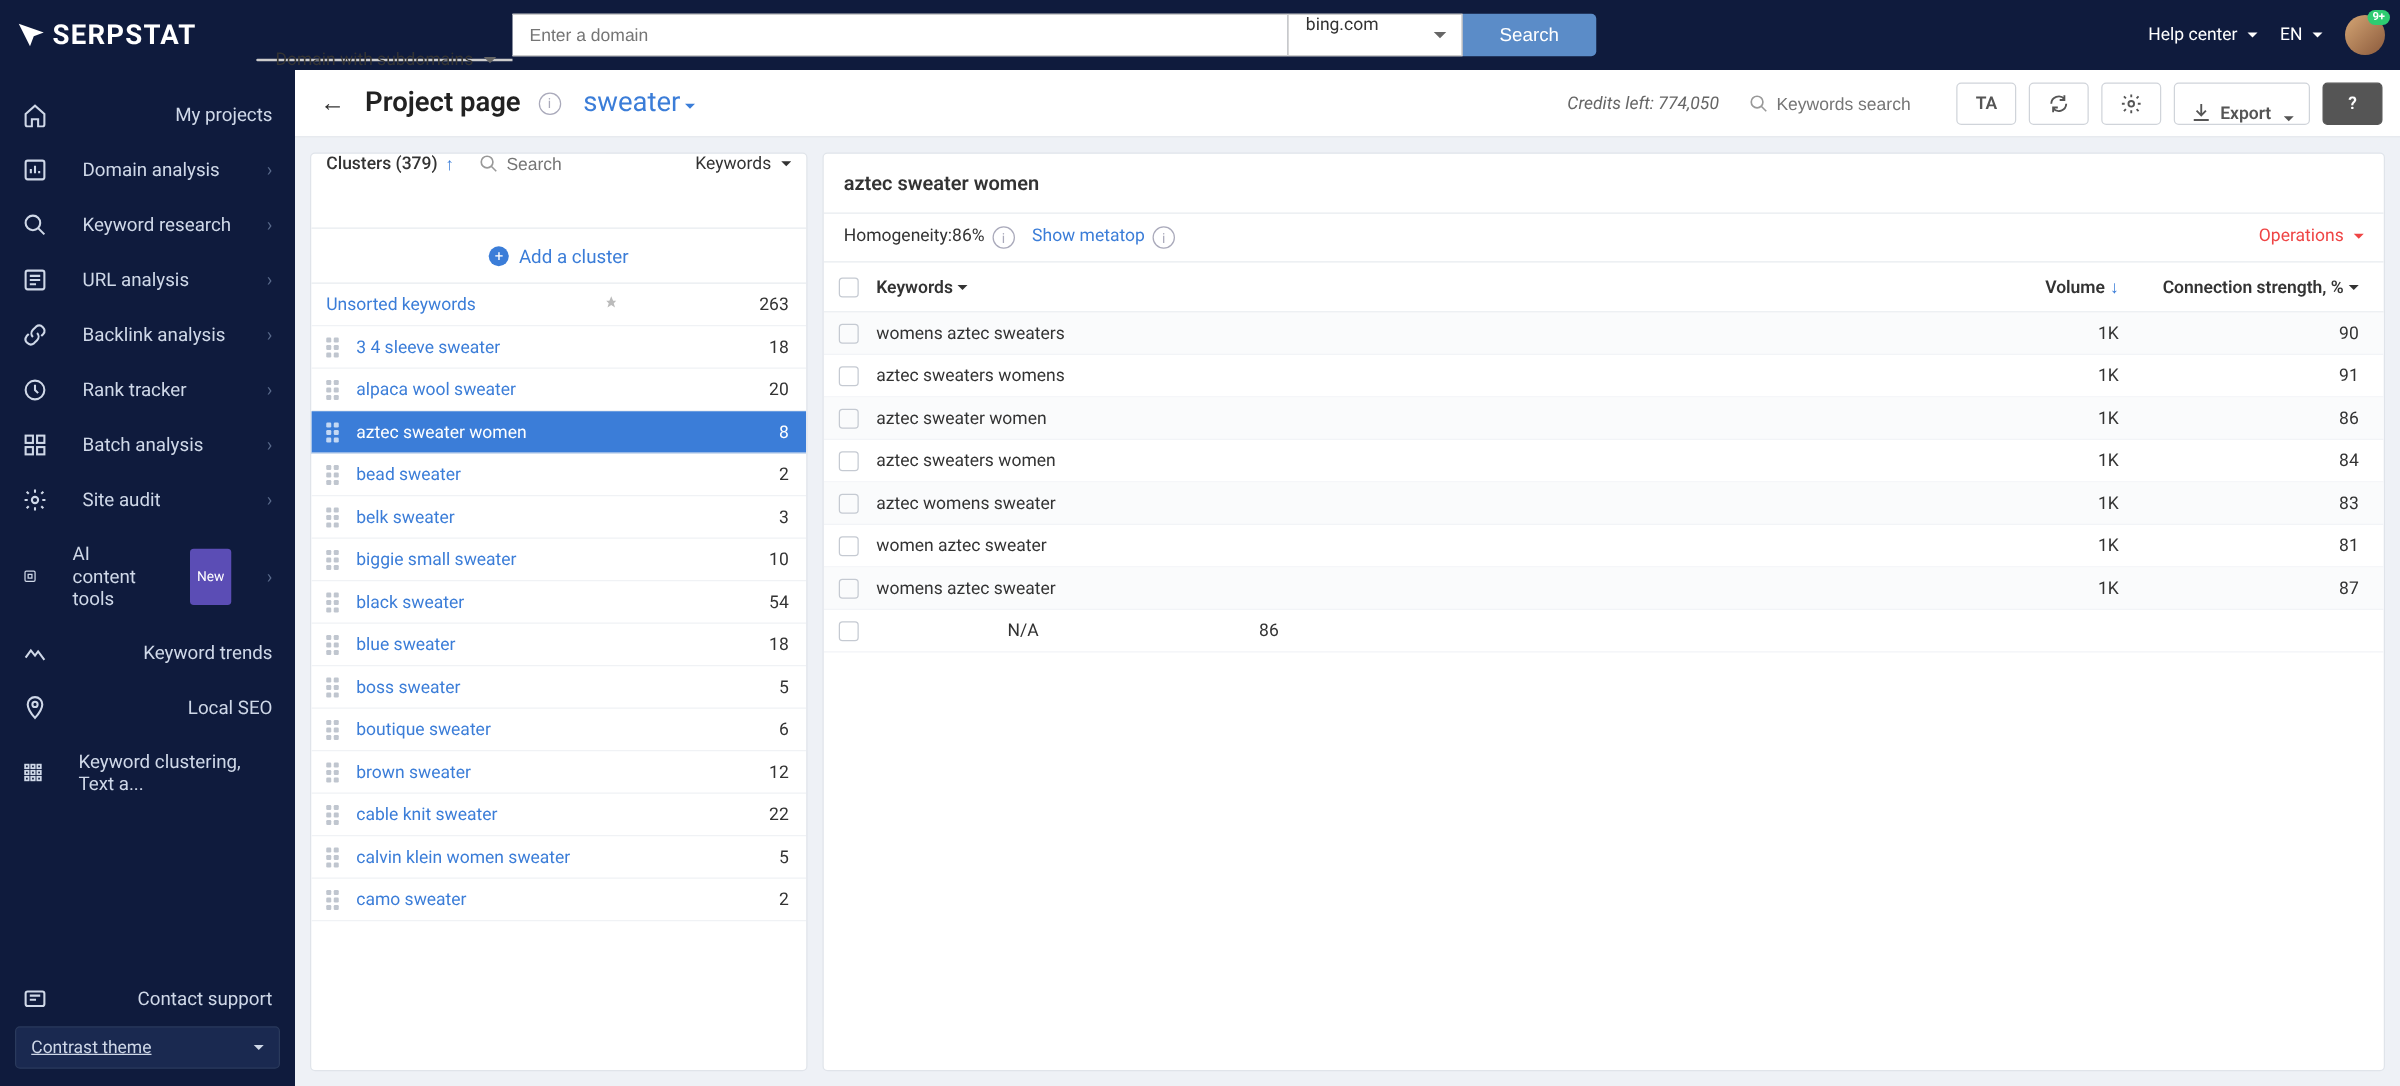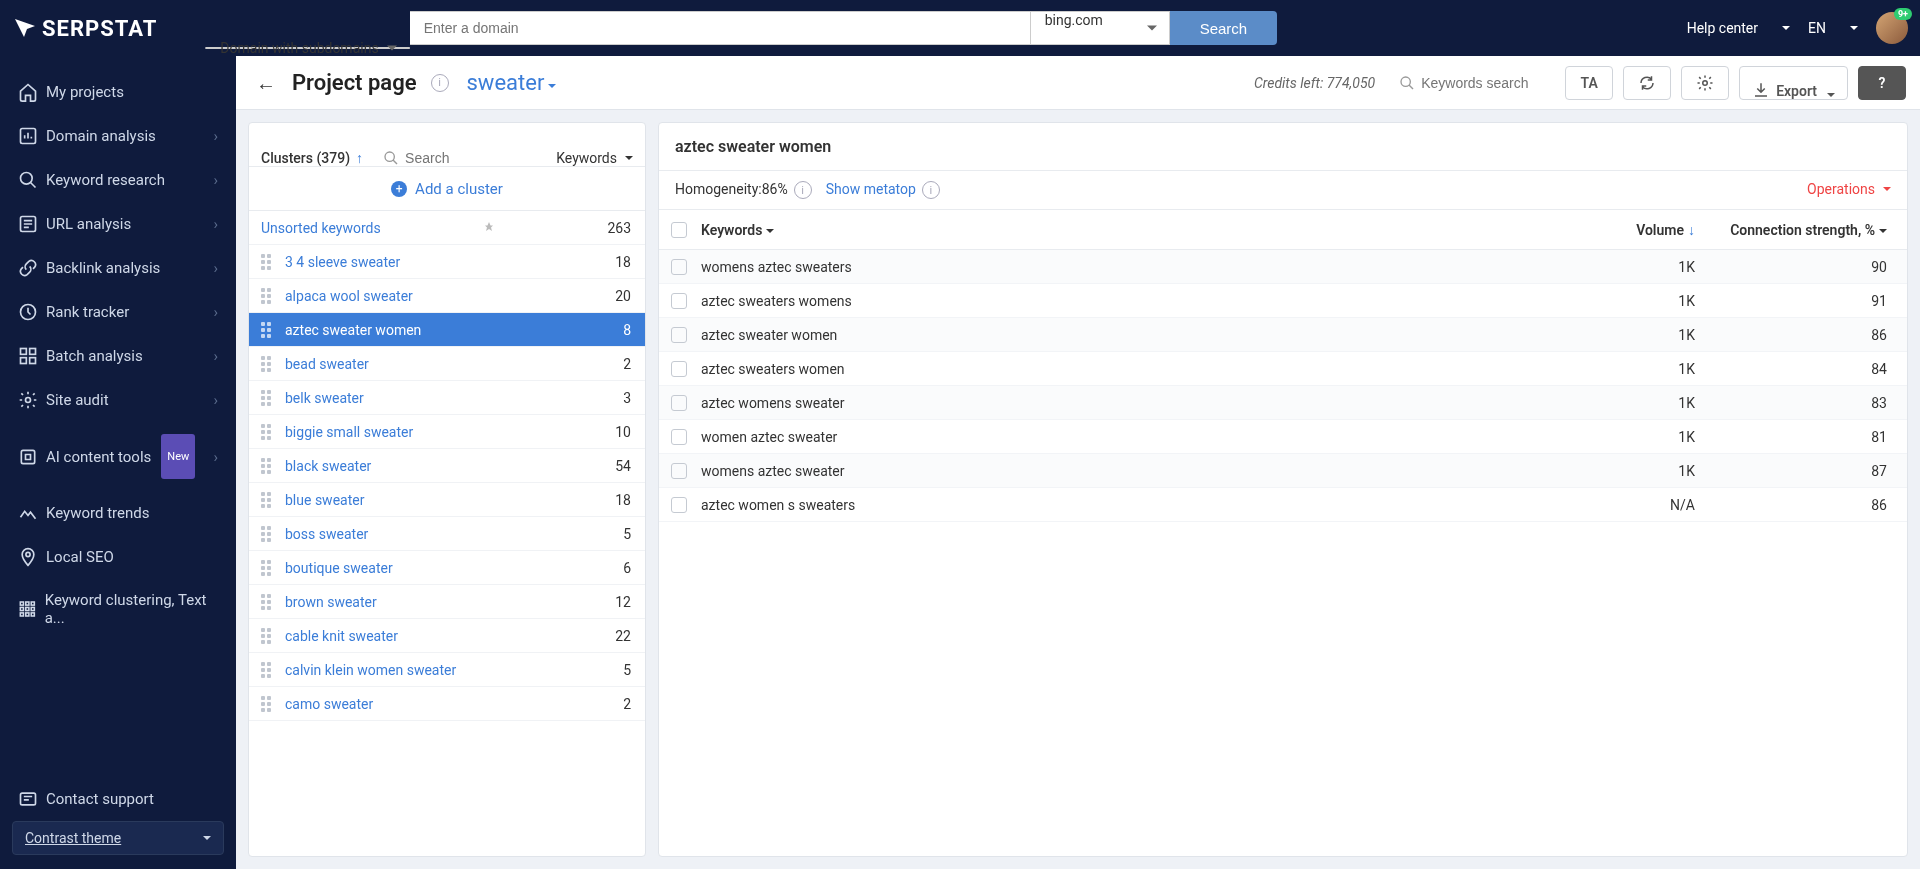--- a/index.html
+++ b/index.html
@@ -7,26 +7,26 @@
 .topbar { height:56px; background:#0f1b3d; display:flex; align-items:center; padding:0 12px; gap:8px; }
 .logo { color:#fff; font-size:22px; font-weight:700; letter-spacing:1px; display:flex; align-items:center; gap:6px; margin-right:40px;}
 .logo svg{width:24px;height:24px;fill:#fff;}
 .search-row{display:flex;flex:0 0 auto;height:34px;}
 .sel-domain{background:#fff;border:1px solid #ccc;border-radius:4px 0 0 4px;display:flex;align-items:center;padding:0 30px 0 14px;font-size:14px;color:#333;cursor:pointer;position:relative;min-width:200px;margin-top:36px;}
 .sel-domain::after,.sel-engine::after{content:"";position:absolute;right:12px;top:50%;border:5px solid transparent;border-top-color:#666;transform:translateY(-25%);}
 .domain-input{border:1px solid #ccc;border-left:none;border-right:none;height:34px;width:620px;padding:0 14px;font-size:14px;}
 .sel-engine{background:#fff;border:1px solid #ccc;display:flex;align-items:flex-start;padding:0 18px 0 14px;font-size:14px;position:relative;cursor:pointer;min-width:140px;}
 .search-btn{background:#5b8cc8;color:#fff;border:none;border-radius:0 4px 4px 0;padding:0 30px;font-size:15px;font-weight:500;cursor:pointer;}
 .top-right{margin-left:auto;display:flex;align-items:center;gap:18px;color:#fff;font-size:14px;}
-.help-link,.lang-link{display:flex;align-items:center;gap:20px;cursor:pointer;}
+.help-link,.lang-link{display:flex;align-items:center;gap:4px;cursor:pointer;}
 .avatar{width:32px;height:32px;border-radius:50%;background:linear-gradient(135deg,#d4a574,#8b5a3c);position:relative;}
 .badge{position:absolute;top:-4px;right:-4px;background:#2ecc71;color:#fff;font-size:9px;border-radius:8px;padding:1px 4px;font-weight:700;}
 .layout{display:flex;height:calc(100vh - 56px);}
 .sidebar{width:236px;background:#0f1b3d;color:#cfd8e8;display:flex;flex-direction:column;padding-top:14px;}
-.nav-item{display:flex;align-items:center;gap:8px;padding:12px 18px;font-size:15px;cursor:pointer;position:relative;}
+.nav-item{display:flex;align-items:center;gap:28px;padding:12px 18px;font-size:15px;cursor:pointer;position:relative;justify-content:space-between;}
 .nav-item .chev{margin-left:auto;color:#5a6b8c;}
 .nav-item svg{width:20px;height:20px;fill:none;stroke:#cfd8e8;stroke-width:2;}
 .nav-bottom{margin-top:auto;padding-bottom:14px;}
 .tag-new{background:#5b4db5;color:#fff;font-size:11px;padding:16px 6px;border-radius:3px;margin-left:2px;}
 .contrast-sel{margin:0 12px;background:#1a2950;border:1px solid #2a3a5c;border-radius:4px;padding:8px 12px;display:flex;align-items:center;cursor:pointer;color:#cfd8e8;text-decoration:underline;}
 .contrast-sel .chev{margin-left:auto;}
 .main{flex:1;background:#eef1f6;display:flex;flex-direction:column;overflow:hidden;}
 .toolbar{height:54px;background:#fff;border-bottom:1px solid #e0e4ea;display:flex;align-items:center;padding:0 14px;gap:10px;}
 .back-arrow{font-size:20px;color:#333;cursor:pointer;padding:6px;}
 .page-title{font-size:22px;font-weight:600;color:#222;}
@@ -34,21 +34,21 @@
 .breadcrumb-kw{font-size:22px;color:#3b7dd8;margin-left:8px;cursor:pointer;}
 .credits{margin-left:auto;font-size:14px;color:#666;font-style:italic;}
 .kw-search{position:relative;margin-left:10px;}
 .kw-search input{border:none;background:transparent;padding:6px 6px 6px 26px;font-size:14px;width:160px;}
 .kw-search svg{position:absolute;left:4px;top:6px;width:16px;height:16px;stroke:#999;fill:none;stroke-width:2;}
 .tool-btn{border:1px solid #d0d4da;background:#fff;border-radius:4px;height:34px;min-width:48px;display:flex;align-items:center;justify-content:center;cursor:pointer;padding:0 12px;color:#555;font-weight:600;}
 .tool-btn svg{width:18px;height:18px;stroke:#555;fill:none;stroke-width:2;}
 .export-btn{display:flex;gap:6px;align-items:flex-end;}
 .content-row{flex:1;display:flex;padding:12px;gap:12px;overflow:hidden;}
 .clusters-panel{width:398px;background:#fff;border:1px solid #e0e4ea;border-radius:4px;display:flex;flex-direction:column;overflow:hidden;}
-.clusters-head{display:flex;align-items:flex-end;height:44px;border-bottom:1px solid #e8ebef;padding:0 12px;}
+.clusters-head{display:flex;align-items:flex-start;height:60px;border-bottom:1px solid #e8ebef;padding:0 12px;}
 .clusters-head .arrow-up{color:#3b7dd8;margin-left:6px;}
 .cluster-search{margin-left:20px;display:flex;align-items:center;gap:6px;color:#999;}
 .cluster-search input{border:none;font-size:14px;outline:none;width:80px;}
 .kw-col{margin-left:auto;display:flex;align-items:center;gap:4px;cursor:pointer;}
 .add-cluster{display:flex;align-items:center;justify-content:center;gap:8px;height:44px;border-bottom:1px solid #e8ebef;color:#3b7dd8;cursor:pointer;font-size:15px;}
 .plus-circ{width:16px;height:16px;border-radius:50%;background:#3b7dd8;color:#fff;display:flex;align-items:center;justify-content:center;font-size:12px;}
 .cluster-list{flex:1;overflow-y:auto;}
 .cluster-row{display:flex;align-items:center;height:34px;padding:0 14px 0 12px;border-bottom:1px solid #f0f2f5;font-size:14px;cursor:pointer;}
 .cluster-row.unsorted{color:#3b7dd8;}
 .cluster-row.selected{background:#3b7dd8;color:#fff;}
@@ -528,21 +528,20 @@
               <span class="col-conn">81</span>
             </div>
             <div class="kw-row">
               <span class="chk"></span>
               <span class="col-kw">womens aztec sweater</span>
               <span class="col-vol">1K</span>
               <span class="col-conn">87</span>
             </div>
             <div class="kw-row">
               <span class="chk"></span>
-              <span class="col-kw">aztec women s sweaters</span>
               <span class="col-vol">N/A</span>
               <span class="col-conn">86</span>
             </div>
           </div>
       </div>
     </div>
   </div>
 </div>
 
 </body></html>

